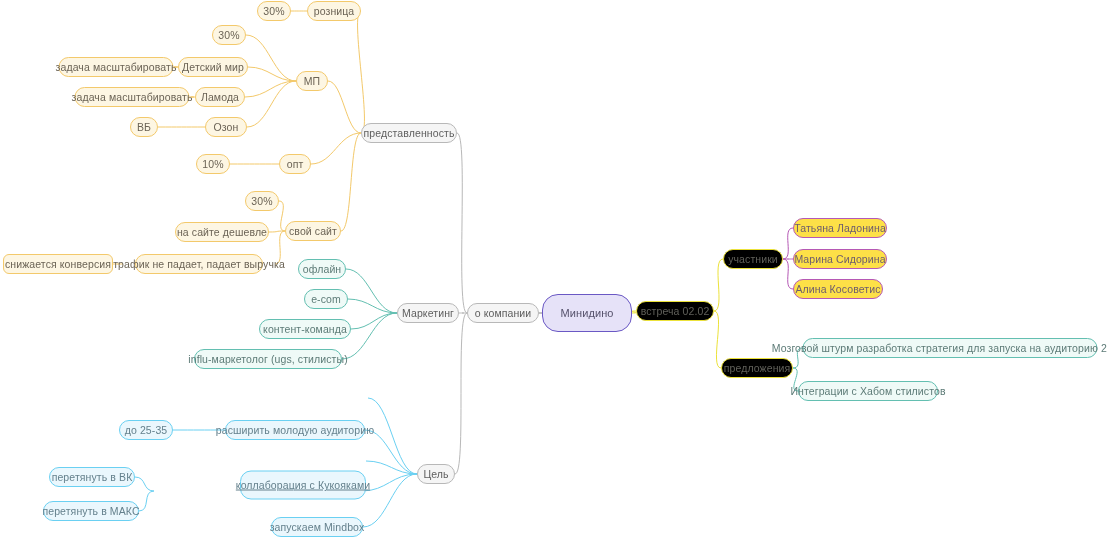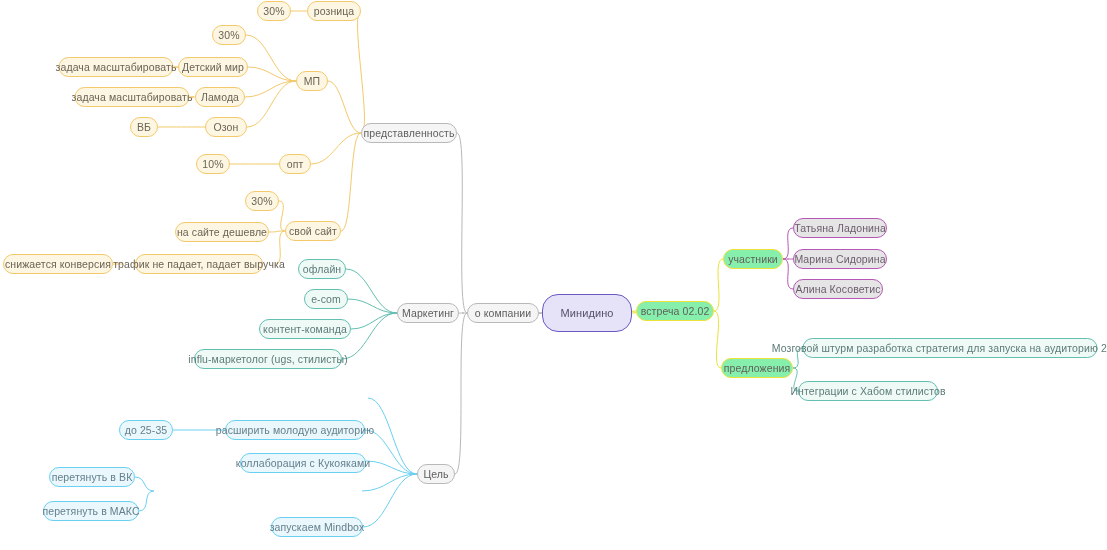--- a/index.html
+++ b/index.html
@@ -35,24 +35,24 @@
     border-radius: 11px;
     font-size: 10.5px;
     line-height: 1;
     color: #5a5a5a;
     letter-spacing: 0.1px;
     transform: translate(-50%, -50%);
     padding: 0 13px;
   }
   
   .n-amber  { background: #fdf6e3; border-color: #f3c96b; color: #6b6355; }
-  .n-yellow { background: #86efac; border-color: #ece23a; color: #60605a; }
+  .n-yellow { background: #000000; border-color: #ece23a; color: #60605a; }
   .n-teal   { background: #effaf7; border-color: #63bfb1; color: #5d7b77; }
   .n-blue   { background: #eaf7fd; border-color: #6ad0f2; color: #64808c; }
-  .n-pink   { background: #e5e5e5; border-color: #b558b5; color: #6d5c6d; }
+  .n-pink   { background: #fde047; border-color: #b558b5; color: #6d5c6d; }
   .n-gray   { background: #f5f5f5; border-color: #b8b8b8; color: #5e5e5e; }
   .n-root   {
     background: #e6e2f8;
     border-color: #6a58c4;
     border-width: 1.6px;
     border-radius: 16px;
     color: #55516b;
     font-size: 11px;
   }
 </style>
@@ -125,24 +125,24 @@
     <div class="node n-amber" style="left: 220px; top: 97px; width: 50px; height: 20px;">Ламода</div>
     <div class="node n-amber" style="left: 132px; top: 97px; width: 115px; height: 20px;">задача масштабировать</div>
     <div class="node n-amber" style="left: 226px; top: 127px; width: 42px; height: 20px;">Озон</div>
     <div class="node n-amber" style="left: 144px; top: 127px; width: 28px; height: 20px;">ВБ</div>
     <div class="node n-amber" style="left: 295px; top: 164px; width: 32px; height: 20px;">опт</div>
     <div class="node n-amber" style="left: 213px; top: 164px; width: 34px; height: 20px;">10%</div>
     <div class="node n-amber" style="left: 313px; top: 231px; width: 56px; height: 20px;">свой сайт</div>
     <div class="node n-amber" style="left: 262px; top: 201px; width: 34px; height: 20px;">30%</div>
     <div class="node n-amber" style="left: 222px; top: 232px; width: 94px; height: 20px;">на сайте дешевле</div>
     <div class="node n-amber" style="left: 199px; top: 264px; width: 128px; height: 20px;">трафик не падает, падает выручка</div>
-    <div class="node n-amber" style="left: 58px; top: 264px; width: 110px; height: 20px;">снижается конверсия</div>
+    <div class="node n-amber" style="left: 58px; top: 264px; width: 110px; height: 20px; border-radius: 6px;">снижается конверсия</div>
     <div class="node n-teal" style="left: 322px; top: 269px; width: 48px; height: 20px;">офлайн</div>
     <div class="node n-teal" style="left: 326px; top: 299px; width: 44px; height: 20px;">e-com</div>
     <div class="node n-teal" style="left: 305px; top: 329px; width: 92px; height: 20px;">контент-команда</div>
     <div class="node n-teal" style="left: 268px; top: 359px; width: 148px; height: 20px;">influ-маркетолог (ugs, стилисты)</div>
     <div class="node n-blue" style="left: 295px; top: 430px; width: 140px; height: 20px;">расширить молодую аудиторию</div>
     <div class="node n-blue" style="left: 146px; top: 430px; width: 54px; height: 20px;">до 25-35</div>
-    <div class="node n-blue" style="left: 303px; top: 463px; width: 126px; height: 20px;">коллаборация с Кукояками</div>
+    <div class="node n-blue" style="left: 303px; top: 485px; width: 126px; height: 29px; text-decoration: underline;">коллаборация с Кукояками</div>
     <div class="node n-blue" style="left: 92px; top: 477px; width: 86px; height: 20px;">перетянуть в ВК</div>
     <div class="node n-blue" style="left: 91px; top: 511px; width: 96px; height: 20px;">перетянуть в МАКС</div>
     <div class="node n-blue" style="left: 317px; top: 527px; width: 92px; height: 20px;">запускаем Mindbox</div>
   </div>
 
 </body></html>

